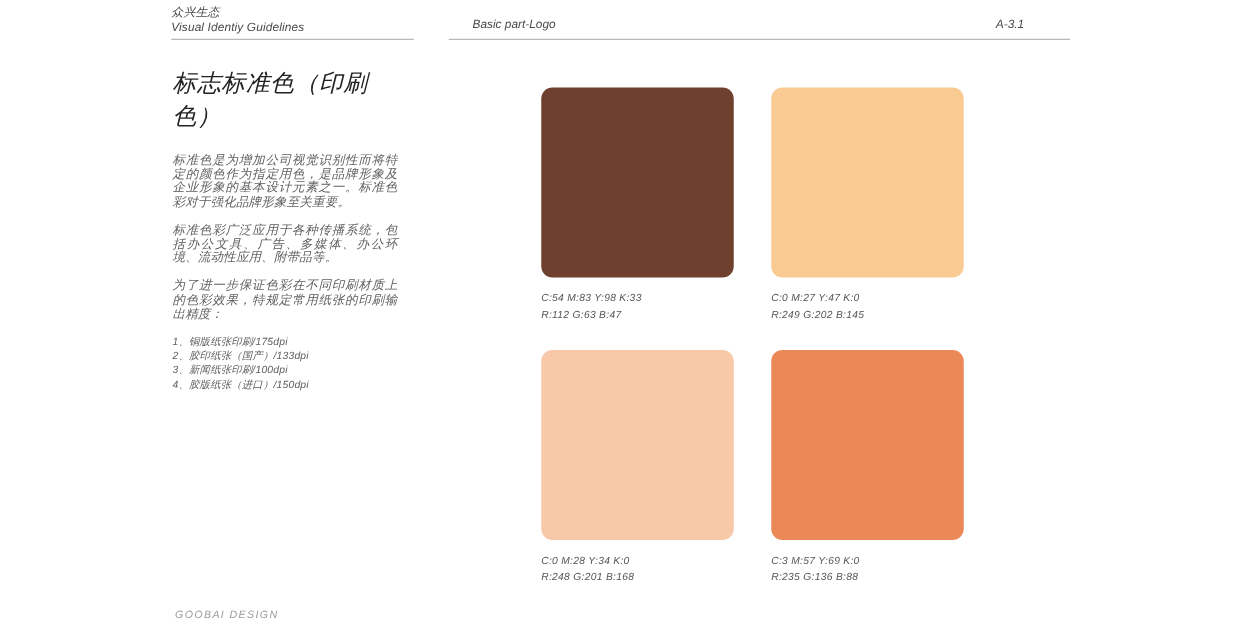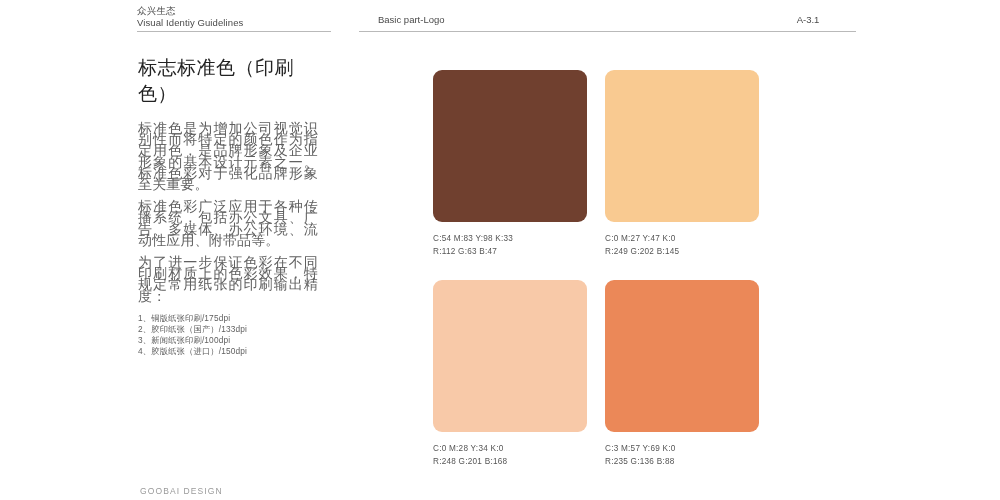--- a/index.html
+++ b/index.html
@@ -10,20 +10,21 @@
     background: #ffffff;
     font-family: "Liberation Sans", "DejaVu Sans", sans-serif;
     overflow: hidden;
   }
 
   .page {
     position: relative;
     width: 1000px;
     height: 436px;
     background: #ffffff;
+    font-style: italic;
   }
 
   
   .header {
     position: absolute;
     top: 0;
     left: 0;
     width: 1000px;
     height: 40px;
   }
@@ -93,21 +94,21 @@
   .title {
     font-size: 19px;
     line-height: 26px;
     color: #222222;
     font-weight: normal;
     letter-spacing: 0.5px;
     margin-bottom: 16px;
   }
 
   .para {
-    font-size: 14px;
+    font-size: 10px;
     line-height: 11.2px;
     color: #606060;
     letter-spacing: 0.15px;
     margin-bottom: 11px;
     text-align: justify;
   }
 
   .list {
     list-style: none;
     margin-top: 3px;
@@ -122,21 +123,21 @@
   
   .swatches {
     position: absolute;
     left: 433px;
     top: 70px;
     width: 352px;
   }
 
   .swatch-row {
     display: flex;
-    gap: 18px;
+    gap: 30px;
     align-items: flex-end;
   }
   .swatch-row + .swatch-row { margin-top: 22px; }
 
   .swatch {
     width: 154px;
   }
   .swatch-chip {
     width: 154px;
     height: 152px;

